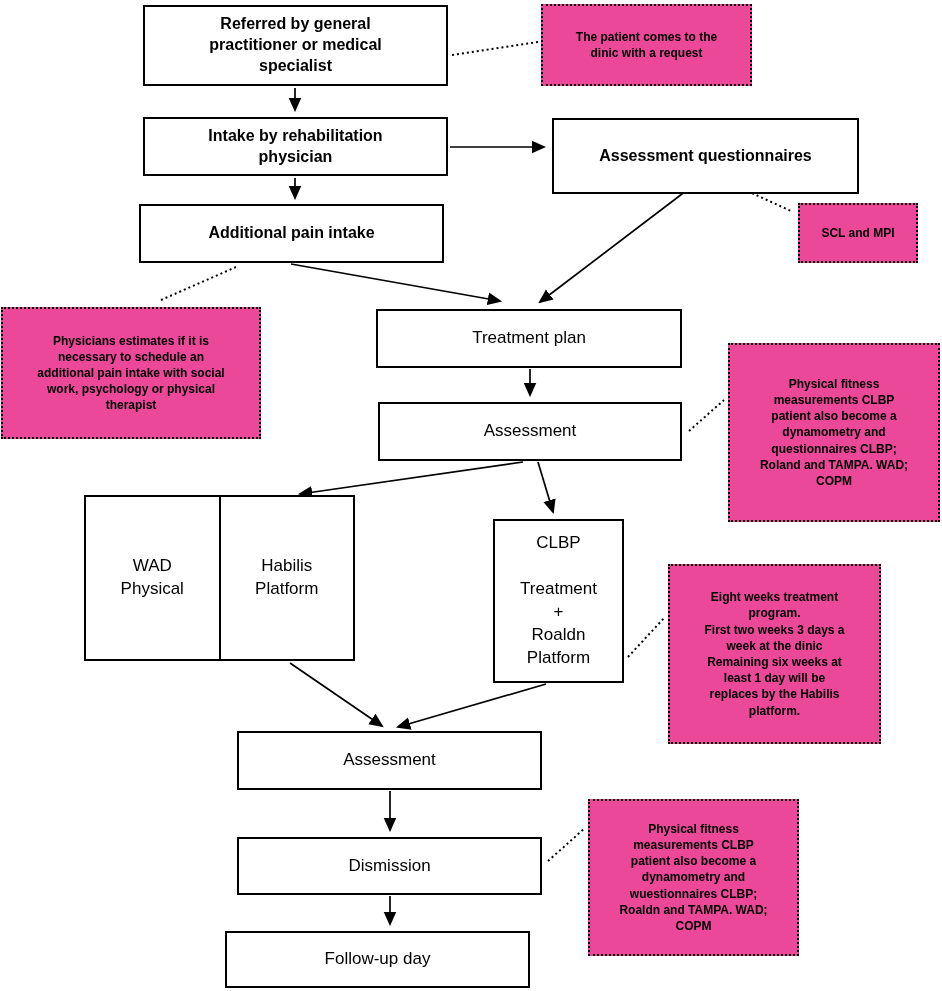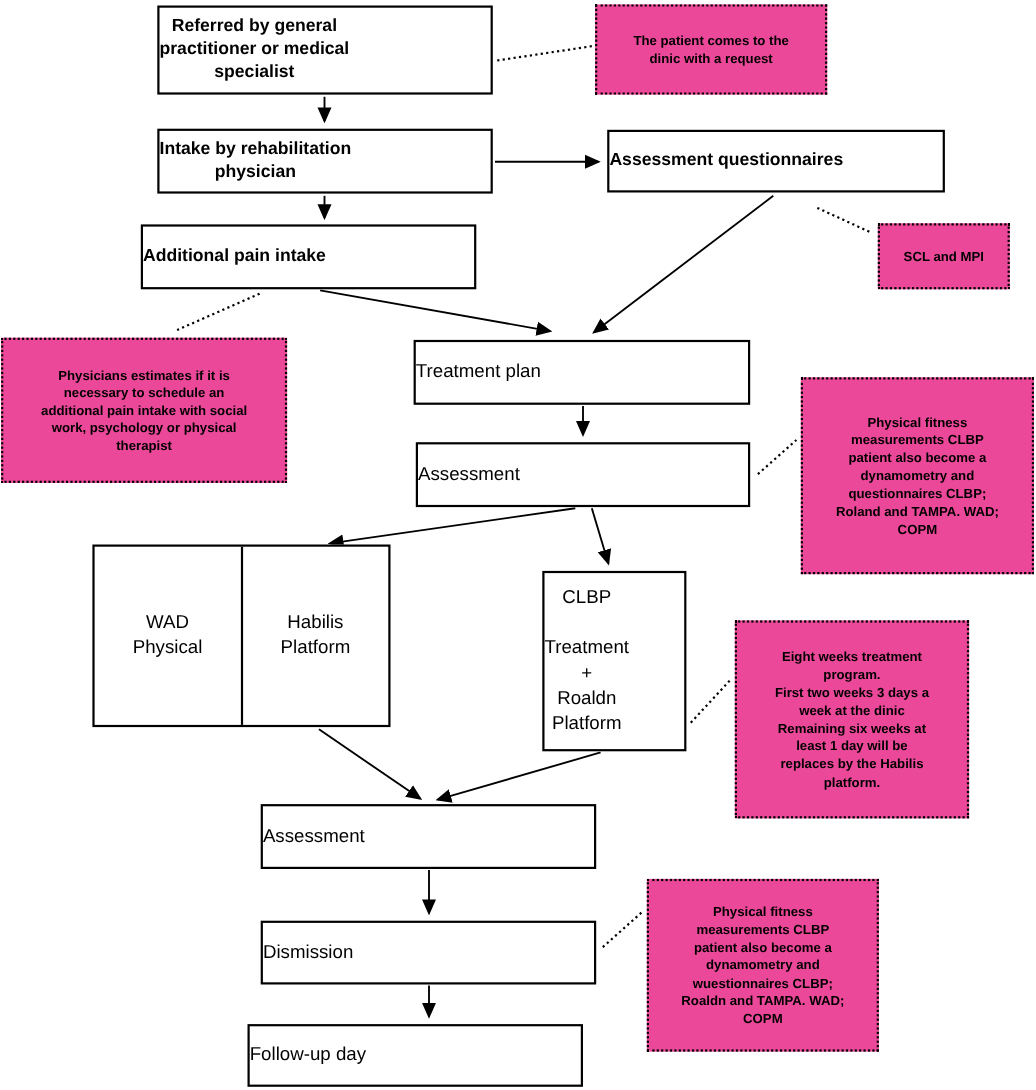--- a/index.html
+++ b/index.html
@@ -4,38 +4,38 @@
 <style>
   html,body{margin:0;padding:0;background:#fff;}
   .stage{
     position:relative;width:942px;height:991px;background:#ffffff;
     font-family:"Liberation Sans","DejaVu Sans",sans-serif;color:#000;
     overflow:hidden;
   }
   .lines{position:absolute;left:0;top:0;width:942px;height:991px;}
   .node{
     position:absolute;box-sizing:border-box;border:2px solid #000;background:#fff;
-    display:flex;align-items:center;justify-content:flex-start;text-align:center;
+    display:flex;align-items:center;justify-content:center;text-align:center;
   }
   .bold-node{font-weight:bold;font-size:16px;line-height:1.3;}
   .plain-node{font-weight:normal;font-size:17px;line-height:1.35;}
   .note{
     position:absolute;box-sizing:border-box;border:2px dotted #000;background:#ec4899;
     display:flex;align-items:center;justify-content:center;text-align:center;
     font-weight:bold;font-size:12px;line-height:1.35;padding:2px 6px;
   }
   .pre{white-space:pre-line;}
   .split{padding:0;}
   .split .cell{flex:1;display:flex;align-items:center;justify-content:center;height:100%;}
   .split .cell.right{border-left:2px solid #000;}
   
   .n-referral{left:143px;top:5px;width:305px;height:81px;}
   .n-intake{left:143px;top:117px;width:305px;height:59px;}
-  .n-assessq{left:552px;top:118px;width:307px;height:57px;}
-  .n-addpain{left:128px;top:204px;width:305px;height:59px;}
+  .n-assessq{left:552px;top:118px;width:307px;height:76px;}
+  .n-addpain{left:139px;top:204px;width:305px;height:59px;}
   .n-tplan{left:376px;top:309px;width:306px;height:59px;}
   .n-assess1{left:378px;top:402px;width:304px;height:59px;}
   .n-wadhab{left:84px;top:495px;width:271px;height:166px;}
   .n-clbp{left:493px;top:519px;width:131px;height:164px;}
   .n-assess2{left:237px;top:731px;width:305px;height:59px;}
   .n-dismission{left:237px;top:837px;width:305px;height:58px;}
   .n-followup{left:225px;top:931px;width:305px;height:57px;}
   
   .t-request{left:541px;top:4px;width:211px;height:82px;}
   .t-scl{left:798px;top:203px;width:120px;height:60px;}

